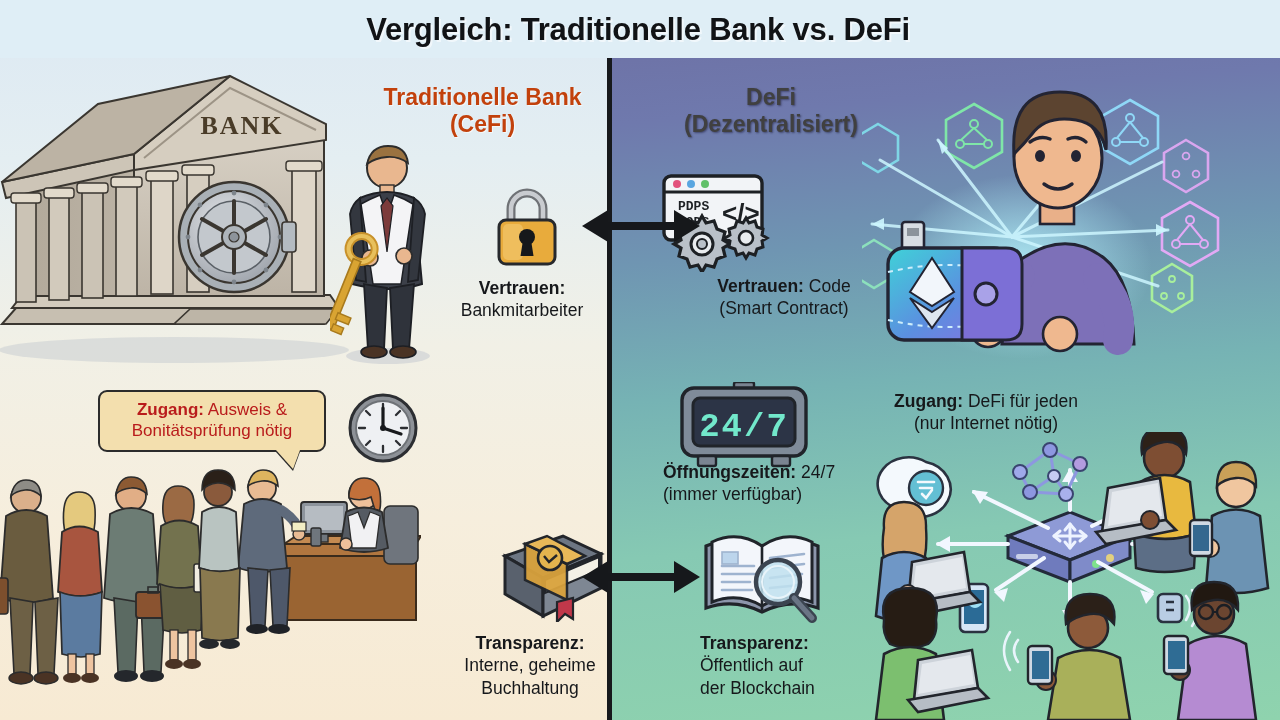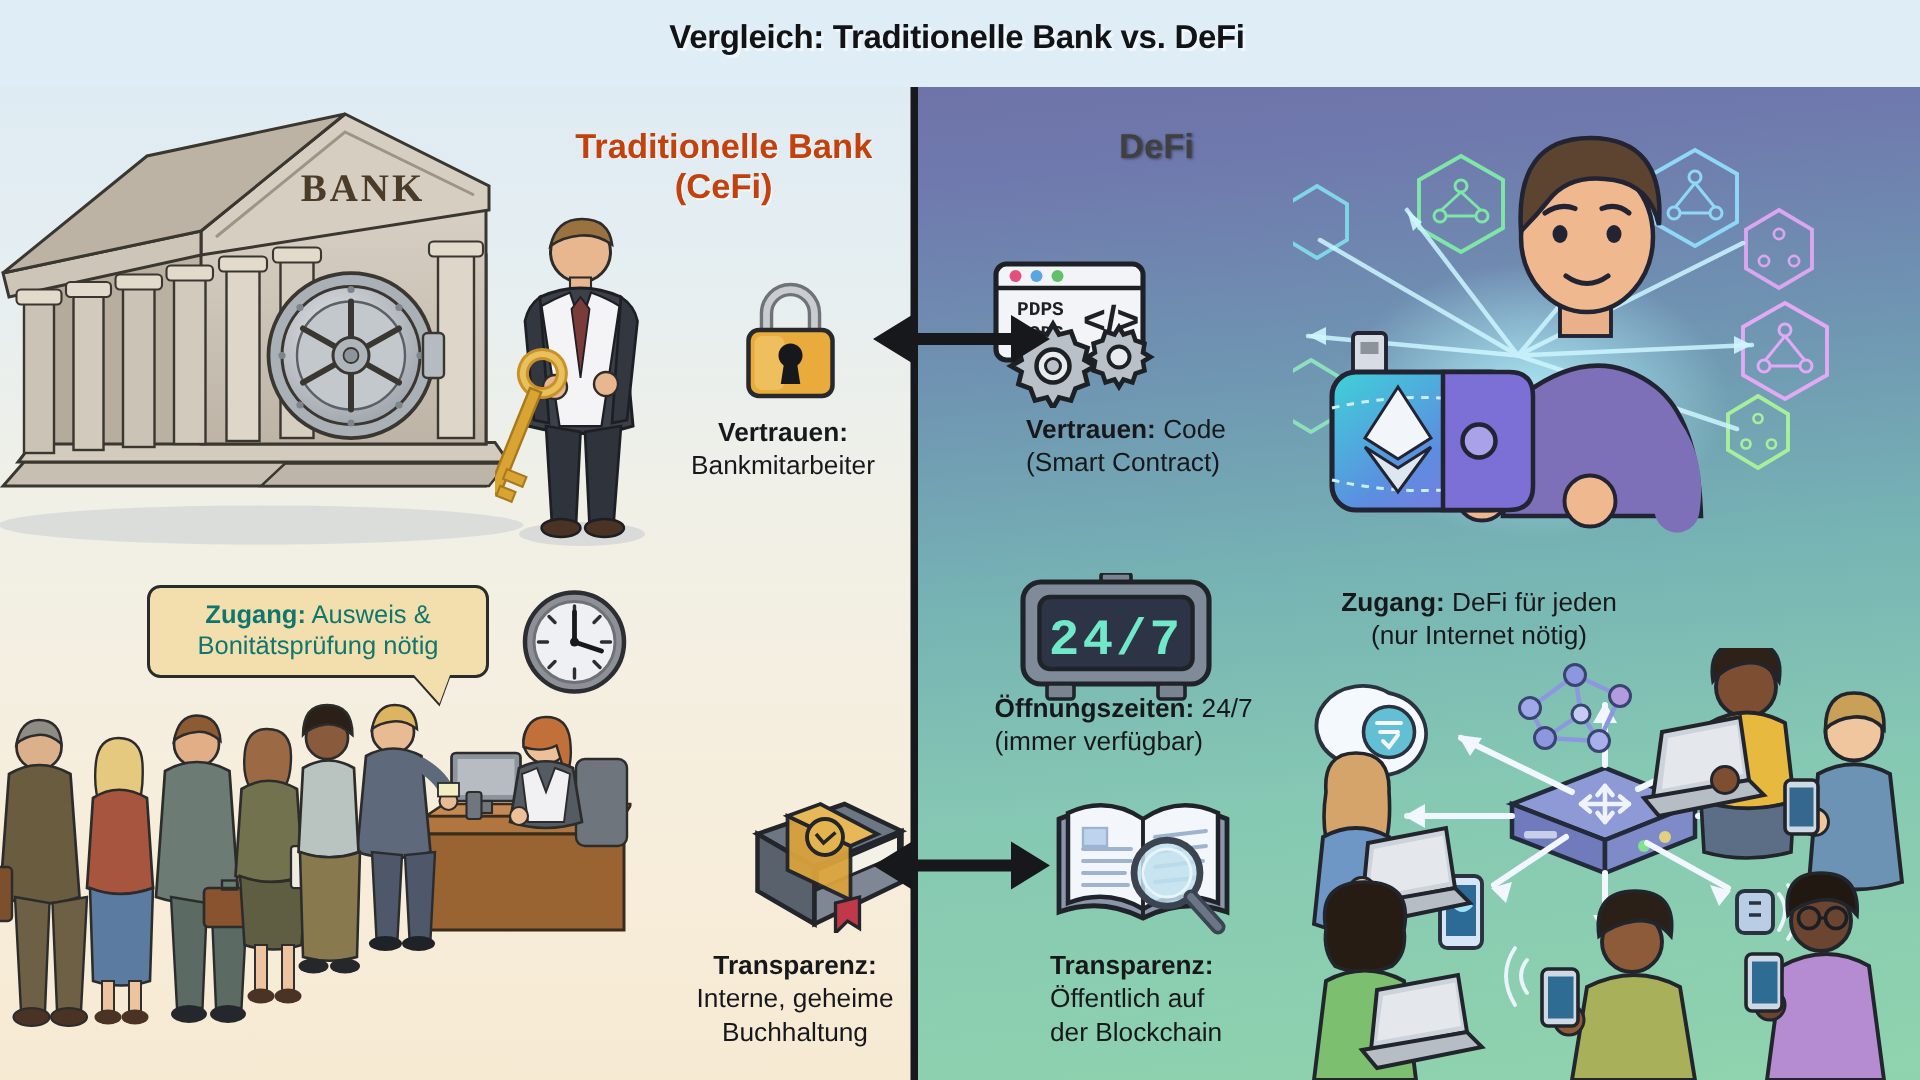--- a/index.html
+++ b/index.html
@@ -13,21 +13,21 @@
   #panel-left  { left:0;    width:610px;
                  background:linear-gradient(180deg,#dce9f3 0%,#e4eef2 22%,#f1f0e6 48%,#f6eedd 72%,#f7ead3 100%); }
   #panel-right { left:610px; width:670px;
                  background:linear-gradient(175deg,#6d6fa3 0%,#6f79ad 16%,#6f95b2 34%,#76b3b4 52%,#86c9b3 72%,#8fd3ae 100%); }
   #divider { position:absolute; left:607px; top:58px; width:5px; height:662px; background:#17191c; z-index:30; }
 
   
   #title-bar { position:absolute; top:0; left:0; width:1280px; height:58px;
                background:#dfeef6; z-index:40; }
   #title { position:absolute; top:12px; left:0; width:1276px; text-align:center;
-           font-size:22px; font-weight:bold; color:#111316; letter-spacing:-.2px;
+           font-size:31px; font-weight:bold; color:#111316; letter-spacing:-.2px;
            text-shadow:2px 2px 0 rgba(255,255,255,.55); }
 
   
   .col-head { position:absolute; z-index:25; text-align:center; font-weight:bold;
               font-size:23px; line-height:1.18; }
   #head-left  { left:355px; top:84px; width:255px; color:#c2410c;
                 text-shadow:1px 1px 0 rgba(255,255,255,.6); }
   #head-right { left:640px; top:84px; width:262px; color:#404040;
                 text-shadow:1px 1px 2px rgba(30,30,60,.55); }
 
@@ -47,21 +47,21 @@
   
   #wallet-scene { position:absolute; left:862px; top:62px; width:418px; height:330px; z-index:10; }
   #network-scene { position:absolute; left:858px; top:432px; width:422px; height:288px; z-index:10; }
 
   
   .icon-box { position:absolute; z-index:28; }
 
   
   #zugang-bubble { position:absolute; left:98px; top:390px; width:228px; z-index:29; }
   #zugang-bubble .bub-body { background:#f3dfae; border:2.5px solid #2b2b2b; border-radius:9px;
-        padding:7px 10px 8px; font-size:17px; line-height:1.25; color:#0f766e; text-align:center; }
+        padding:7px 10px 8px; font-size:17px; line-height:1.25; color:#b91c1c; text-align:center; }
   #zugang-bubble .bub-tail { position:absolute; right:26px; bottom:-17px; width:0; height:0;
         border-left:17px solid transparent; border-right:7px solid transparent; border-top:19px solid #f3dfae;
         filter:drop-shadow(0 2px 0 #2b2b2b); }
 
   svg { display:block; }
 </style>
 </head>
 <body>
 
 <div id="stage">
@@ -674,21 +674,21 @@
       <polygon points="0,21 26,5 26,37" fill="#16181b"></polygon>
       <polygon points="118,21 92,5 92,37" fill="#16181b"></polygon>
     </svg>
   </div>
 
   <div class="label lbl-center" style="left:432px; top:277px; width:180px;">
     <b>Vertrauen:</b><br>
     <span>Bankmitarbeiter</span>
   </div>
 
-  <div class="label lbl-left" style="left:684px; top:275px; width:200px;">
+  <div class="label lbl-left" style="left:684px; top:275px; width:200px;text-align:center;">
     <b>Vertrauen:</b>
     <span>Code</span><br>
     <span>(Smart Contract)</span>
   </div>
 
 
   <div class="label lbl-center" style="left:866px; top:390px; width:240px;">
     <b>Zugang:</b>
     <span>DeFi für jeden</span><br>
     <span>(nur Internet nötig)</span>
@@ -715,15 +715,16 @@
   <div id="title-bar">
     <div id="title">Vergleich: Traditionelle Bank vs. DeFi</div>
   </div>
 
   <div class="col-head" id="head-left">
     <span>Traditionelle Bank</span><br>
     <span>(CeFi)</span>
   </div>
   <div class="col-head" id="head-right">
     <span>DeFi</span><br>
+    <span>(Dezentralisiert)</span>
   </div>
 
 </div>
 
 </body></html>

